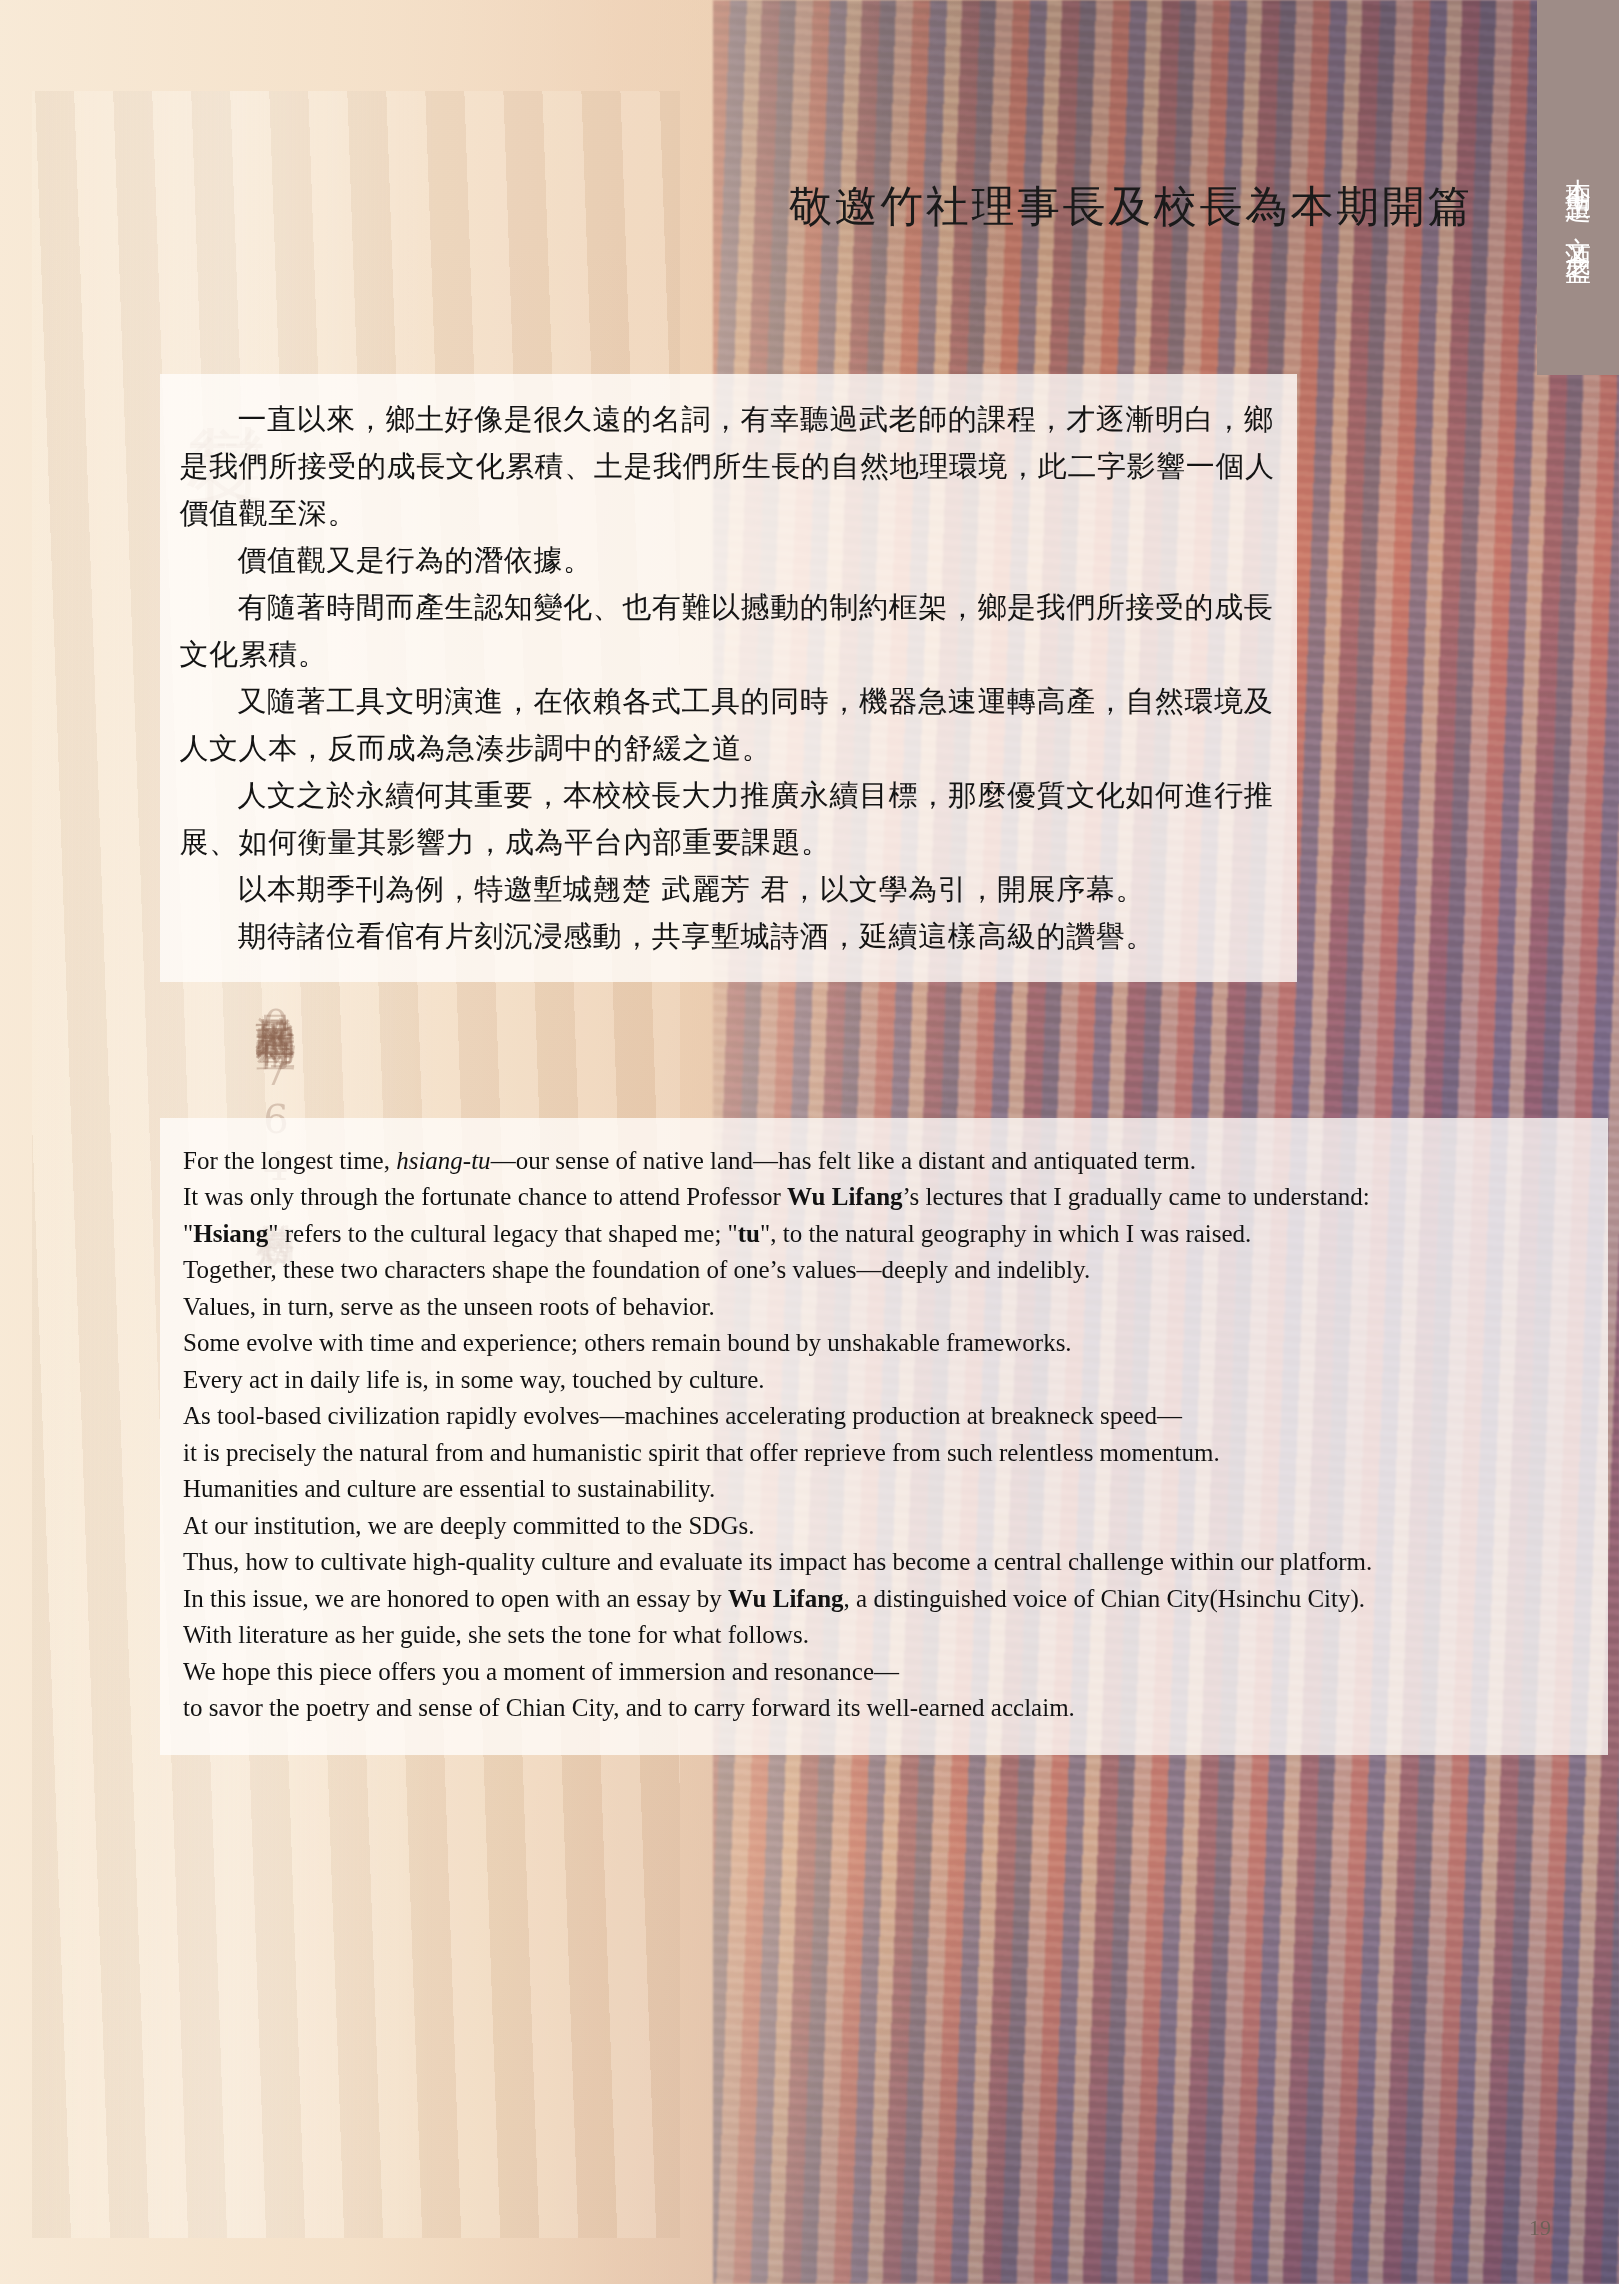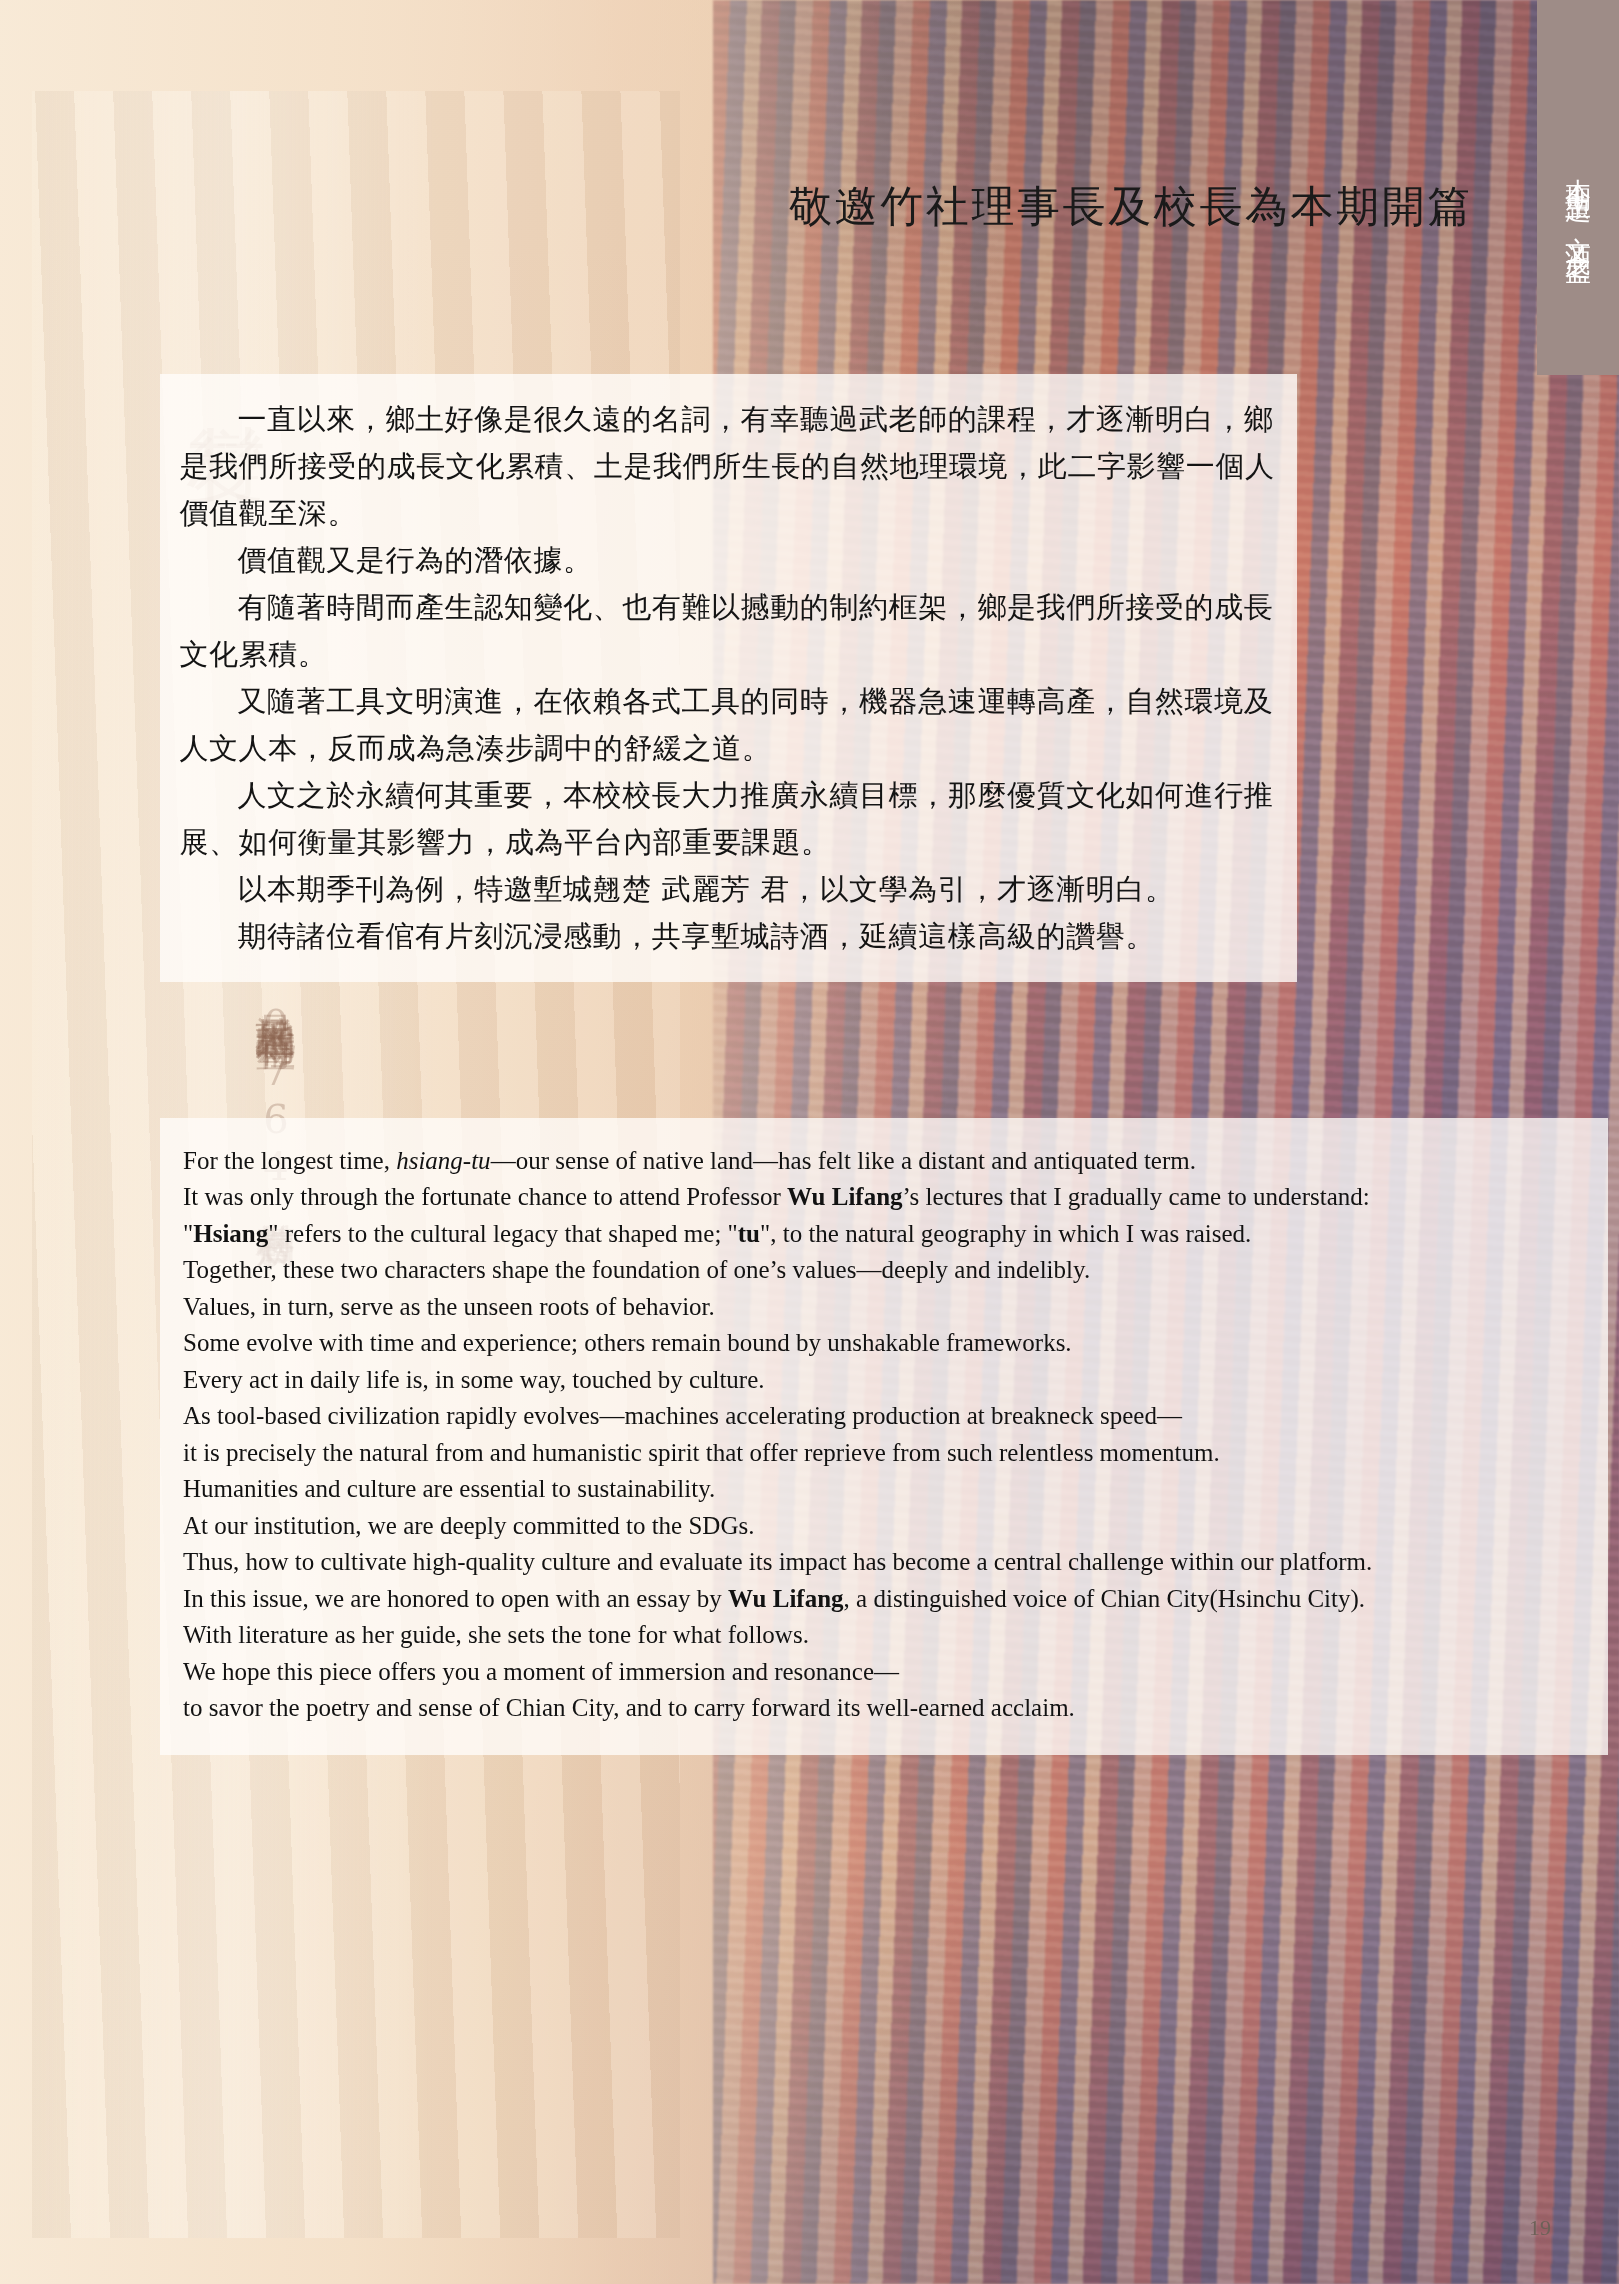--- a/index.html
+++ b/index.html
@@ -218,21 +218,21 @@
   <div class="title-wrap">
     <div class="doc-title">敬邀竹社理事長及校長為本期開篇</div>
   </div>
 
   <div class="zh-panel" id="zh-panel">
       <p class="zh-para">一直以來，鄉土好像是很久遠的名詞，有幸聽過武老師的課程，才逐漸明白，鄉是我們所接受的成長文化累積、土是我們所生長的自然地理環境，此二字影響一個人價值觀至深。</p>
       <p class="zh-para">價值觀又是行為的潛依據。</p>
       <p class="zh-para">有隨著時間而產生認知變化、也有難以撼動的制約框架，鄉是我們所接受的成長文化累積。</p>
       <p class="zh-para">又隨著工具文明演進，在依賴各式工具的同時，機器急速運轉高產，自然環境及人文人本，反而成為急湊步調中的舒緩之道。</p>
       <p class="zh-para">人文之於永續何其重要，本校校長大力推廣永續目標，那麼優質文化如何進行推展、如何衡量其影響力，成為平台內部重要課題。</p>
-      <p class="zh-para">以本期季刊為例，特邀塹城翹楚 武麗芳 君，以文學為引，才逐漸明白。</p>
+      <p class="zh-para">以本期季刊為例，特邀塹城翹楚 武麗芳 君，以文學為引，開展序幕。</p>
       <p class="zh-para">期待諸位看倌有片刻沉浸感動，共享塹城詩酒，延續這樣高級的讚譽。</p>
     </div>
 
   <div class="en-panel" id="en-panel">
       <p class="en-line">For the longest time, <em>hsiang-tu</em>—our sense of native land—has felt like a distant and antiquated term.</p>
       <p class="en-line">It was only through the fortunate chance to attend Professor <b>Wu Lifang</b>’s lectures that I gradually came to understand:</p>
       <p class="en-line">"<b>Hsiang</b>" refers to the cultural legacy that shaped me; "<b>tu</b>", to the natural geography in which I was raised.</p>
       <p class="en-line">Together, these two characters shape the foundation of one’s values—deeply and indelibly.</p>
       <p class="en-line">Values, in turn, serve as the unseen roots of behavior.</p>
       <p class="en-line">Some evolve with time and experience; others remain bound by unshakable frameworks.</p>

